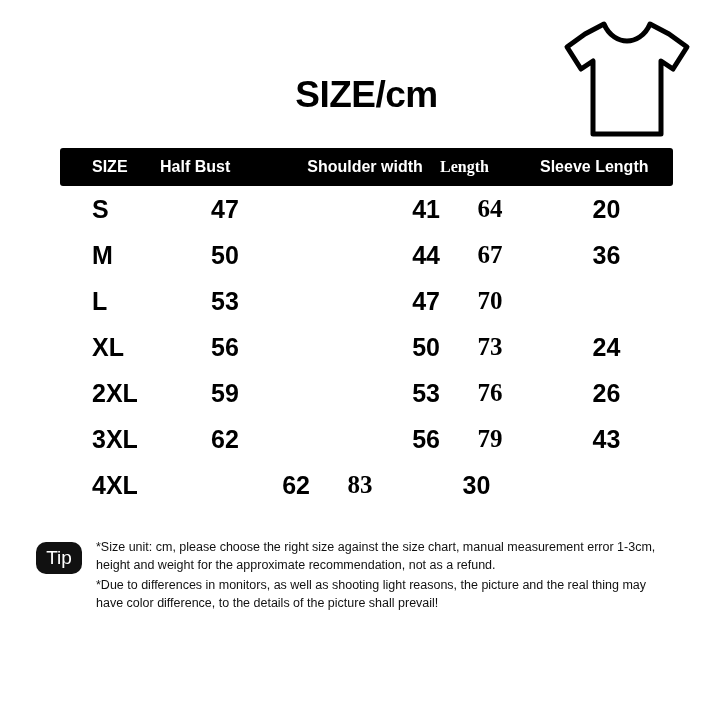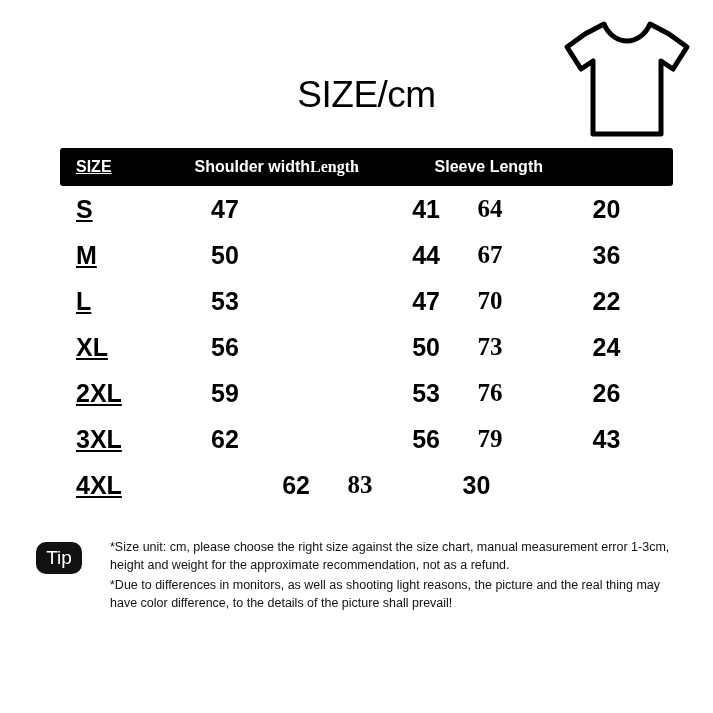--- a/index.html
+++ b/index.html
@@ -30,21 +30,21 @@
   }
 
   
   .title {
     position: absolute;
     top: 74px;
     left: 0;
     width: 713px;
     text-align: center;
     font-size: 37px;
-    font-weight: normal;
+    font-weight: bold;
     letter-spacing: -0.5px;
     padding-left: 20px;
     box-sizing: border-box;
   }
 
   
   .table {
     position: absolute;
     top: 148px;
     left: 60px;
@@ -60,31 +60,31 @@
     font-size: 16px;
     font-weight: bold;
   }
   .trow {
     display: flex;
     align-items: center;
     height: 46px;
     font-size: 25px;
     font-weight: bold;
   }
-  .c0 { width: 100px; padding-left: 16px; box-sizing: border-box; text-align: left; text-decoration: underline; }
+  .c0 { width: 100px; padding-left: 32px; box-sizing: border-box; text-align: left; }
   .c1 { width: 130px; text-align: center; }
   .c2 { width: 150px; text-align: right; }
   .c3 { width: 100px; text-align: center; font-family: Liberation Serif, serif; }
   .c4 { width: 133px; text-align: center; }
 
   .thead .c0 { text-align: left; }
   .thead .c1 { text-align: left; }
-  .thead .c2 { text-align: right; }
+  .thead .c2 { text-align: center; }
   .thead .c3 { text-align: left; }
-  .thead .c4 { text-align: right; }
+  .thead .c4 { text-align: left; }
 
   .trow .c0 { font-size: 25px; }
   .trow .c1 { font-size: 25px; }
 
   
   .tip-wrap {
     position: absolute;
     top: 538px;
     left: 36px;
     width: 640px;
@@ -98,21 +98,21 @@
     color: #ffffff;
     border-radius: 10px;
     font-size: 19px;
     display: flex;
     align-items: center;
     justify-content: center;
     flex: 0 0 auto;
     margin-top: 4px;
   }
   .tip-text {
-    margin-left: 28px;
+    margin-left: 14px;
     font-size: 12.5px;
     line-height: 18px;
     color: #111111;
     max-width: 570px;
   }
   .tip-text p {
     margin: 0 0 2px 0;
   }
 </style>
 </head>
@@ -125,20 +125,21 @@
       <path d="M47 10 L28 20 L10 33 L24 55 L36 47 L36 120 L104 120 L104 47 L116 55 L130 33 L112 20 L93 10 C88 22 78 27 70 27 C62 27 52 22 47 10 Z" fill="none" stroke="#000000" stroke-width="5" stroke-linejoin="round" stroke-linecap="round"></path>
     </svg>
   </div>
 
   <div class="title">SIZE/cm</div>
 
   <div class="table">
 
     <div class="thead">
       <div class="c0">SIZE</div>
+      <div class="c1">Half Bust</div>
       <div class="c2">Shoulder width</div>
       <div class="c3">Length</div>
       <div class="c4">Sleeve Length</div>
     </div>
 
     <div class="trow">
       <div class="c0">S</div>
       <div class="c1">47</div>
       <div class="c2">41</div>
       <div class="c3">64</div>
@@ -151,21 +152,20 @@
       <div class="c2">44</div>
       <div class="c3">67</div>
       <div class="c4">36</div>
     </div>
 
     <div class="trow">
       <div class="c0">L</div>
       <div class="c1">53</div>
       <div class="c2">47</div>
       <div class="c3">70</div>
-      <div class="c4">22</div>
     </div>
 
     <div class="trow">
       <div class="c0">XL</div>
       <div class="c1">56</div>
       <div class="c2">50</div>
       <div class="c3">73</div>
       <div class="c4">24</div>
     </div>
 

